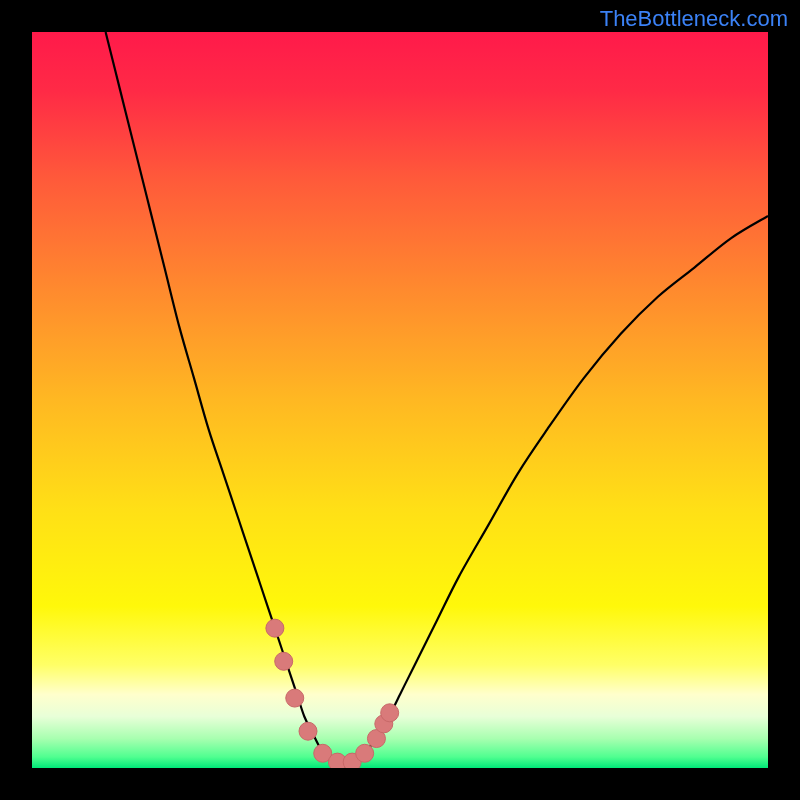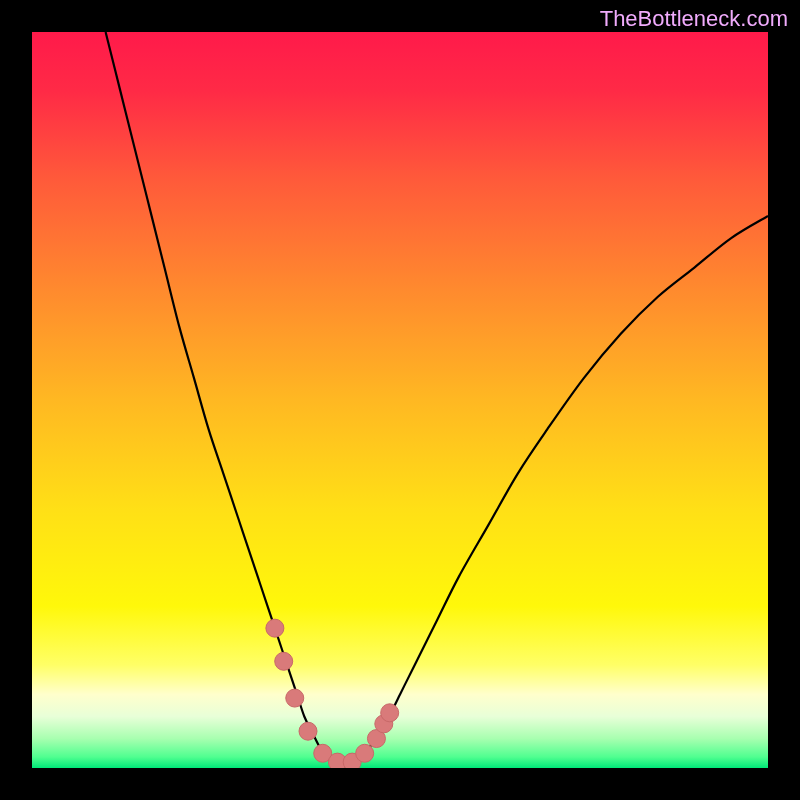--- a/index.html
+++ b/index.html
@@ -8,21 +8,21 @@
     width: 800px;
     height: 800px;
     background: #000;
     position: relative;
     font-family: Arial, sans-serif;
   }
   .watermark {
     position: absolute;
     top: 6px;
     right: 12px;
-    color: #f0abfc;
+    color: #3b82f6;
     font-size: 22px;
     font-weight: 500;
     z-index: 10;
   }
   .plot-container {
     position: absolute;
     top: 32px;
     left: 32px;
     width: 736px;
     height: 736px;

